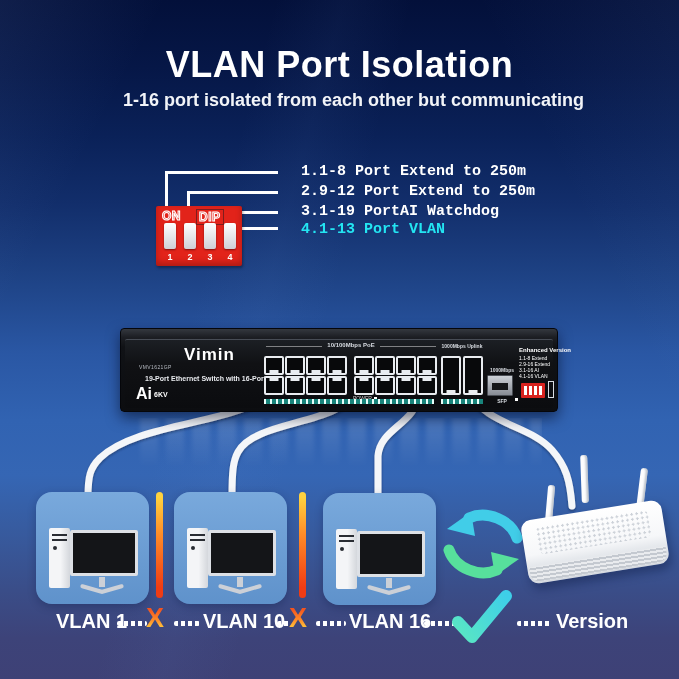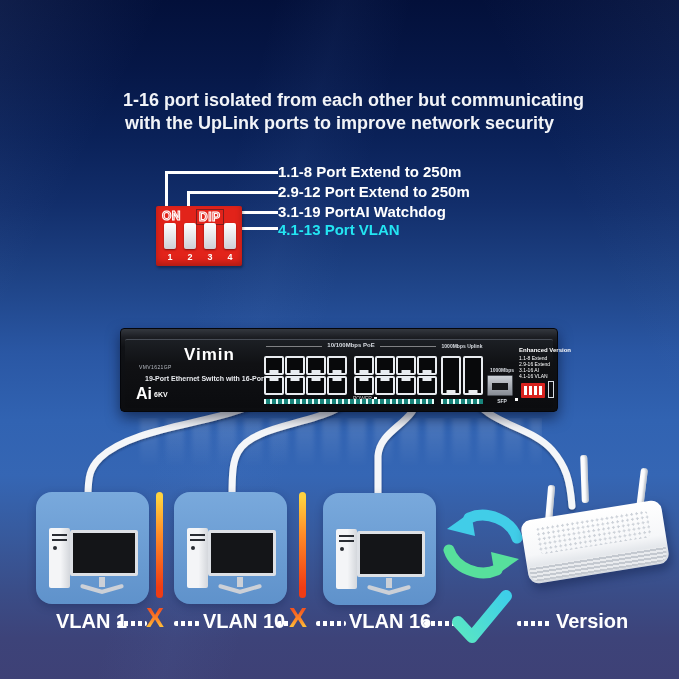--- a/index.html
+++ b/index.html
@@ -29,21 +29,21 @@
   .cline { position:absolute; background:#fff; }
   .dip-panel { position:absolute; left:156px; top:206px; width:86px; height:60px;
     background:#e2231a; border-radius:2px; box-shadow:inset 0 -3px 6px rgba(0,0,0,.25), 1px 2px 3px rgba(0,0,0,.35); }
   .dip-on, .dip-dip { position:absolute; top:3px; font-size:12px; font-weight:bold;
     color:rgba(255,255,255,.25); -webkit-text-stroke:1px #fff; letter-spacing:.5px; }
   .dip-on { left:6px; } .dip-dip { left:40px; border:1px solid #7f1d1d; padding:0 2px; }
   .dip-slider { position:absolute; top:17px; width:12px; height:26px; border-radius:2px;
     background:linear-gradient(180deg,#ffffff,#cfd1d6); box-shadow:0 1px 2px rgba(0,0,0,.45); }
   .dip-num { position:absolute; top:46px; width:12px; text-align:center;
     font-size:9px; font-weight:bold; color:#fff; }
-  .callout { position:absolute; left:278px; font-size:15px; font-weight:bold; color:#fff; white-space:nowrap; }
+  .callout { position:absolute; left:301px; font-size:15px; font-weight:bold; color:#fff; white-space:nowrap;font-family:Liberation Mono, monospace; }
   .callout.cyan { color:#23e5f2; }
   
   .switch { position:absolute; left:120px; top:328px; width:438px; height:84px;
     background:linear-gradient(180deg,#34383f 0%, #1c1e23 10%, #101216 22%, #0c0d10 100%);
     border-radius:4px; border:1px solid #05060a;
     box-shadow:0 6px 14px rgba(2,8,30,.55); }
   .switch .face { position:absolute; left:4px; right:4px; top:10px; bottom:3px;
     background:linear-gradient(180deg,#1c1f24, #101114 35%, #0b0c0f);
     border-top:1px solid #474c55; border-radius:2px; }
   .sw-brand { position:absolute; left:16px; top:16px; font-size:17px; font-weight:bold; color:#fff; letter-spacing:1px;margin-left:47px; }
@@ -134,22 +134,22 @@
     border-radius:6px; }
   .rbody::after { content:""; position:absolute; left:2px; right:2px; bottom:2px; height:15px;
     border-radius:0 0 9px 9px;
     background:repeating-linear-gradient(0deg,#c4c9d0 0 2px, #e9ebee 2px 4px); }
 </style>
 </head>
 <body>
 
 <div class="stage">
 
+  <div class="title">VLAN Port Isolation</div>
   <div class="sub sub1">1-16 port isolated from each other but communicating</div>
-  <div class="sub sub2">with the UpLink ports to improve network security</div>
 
   <div>
     <div class="cline" style="left:165px;top:171px;width:3px;height:55px;"></div>
     <div class="cline" style="left:165px;top:171px;width:113px;height:3px;"></div>
     <div class="cline" style="left:187px;top:191px;width:3px;height:35px;"></div>
     <div class="cline" style="left:187px;top:191px;width:91px;height:3px;"></div>
     <div class="cline" style="left:209px;top:211px;width:3px;height:15px;"></div>
     <div class="cline" style="left:209px;top:211px;width:69px;height:3px;"></div>
     <div class="cline" style="left:238px;top:227px;width:40px;height:3px;"></div>
 

